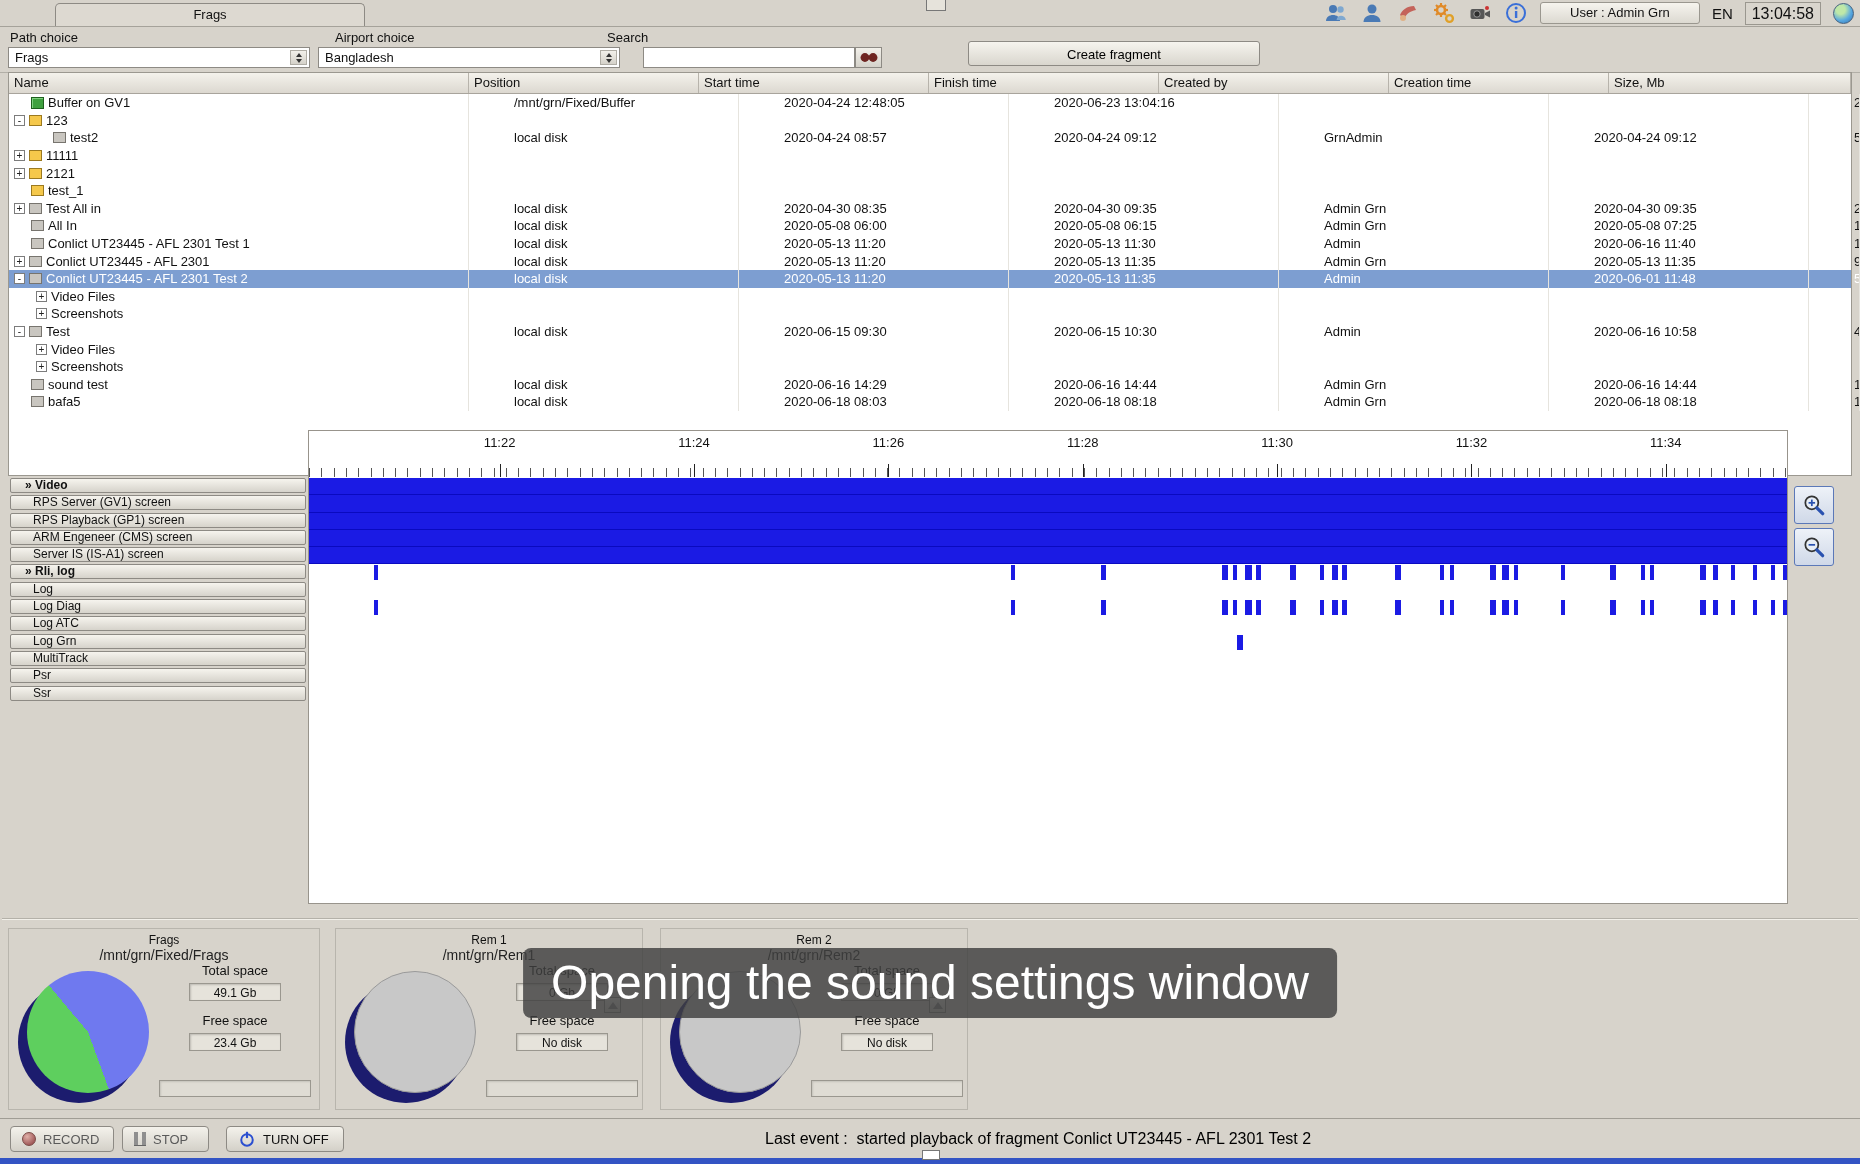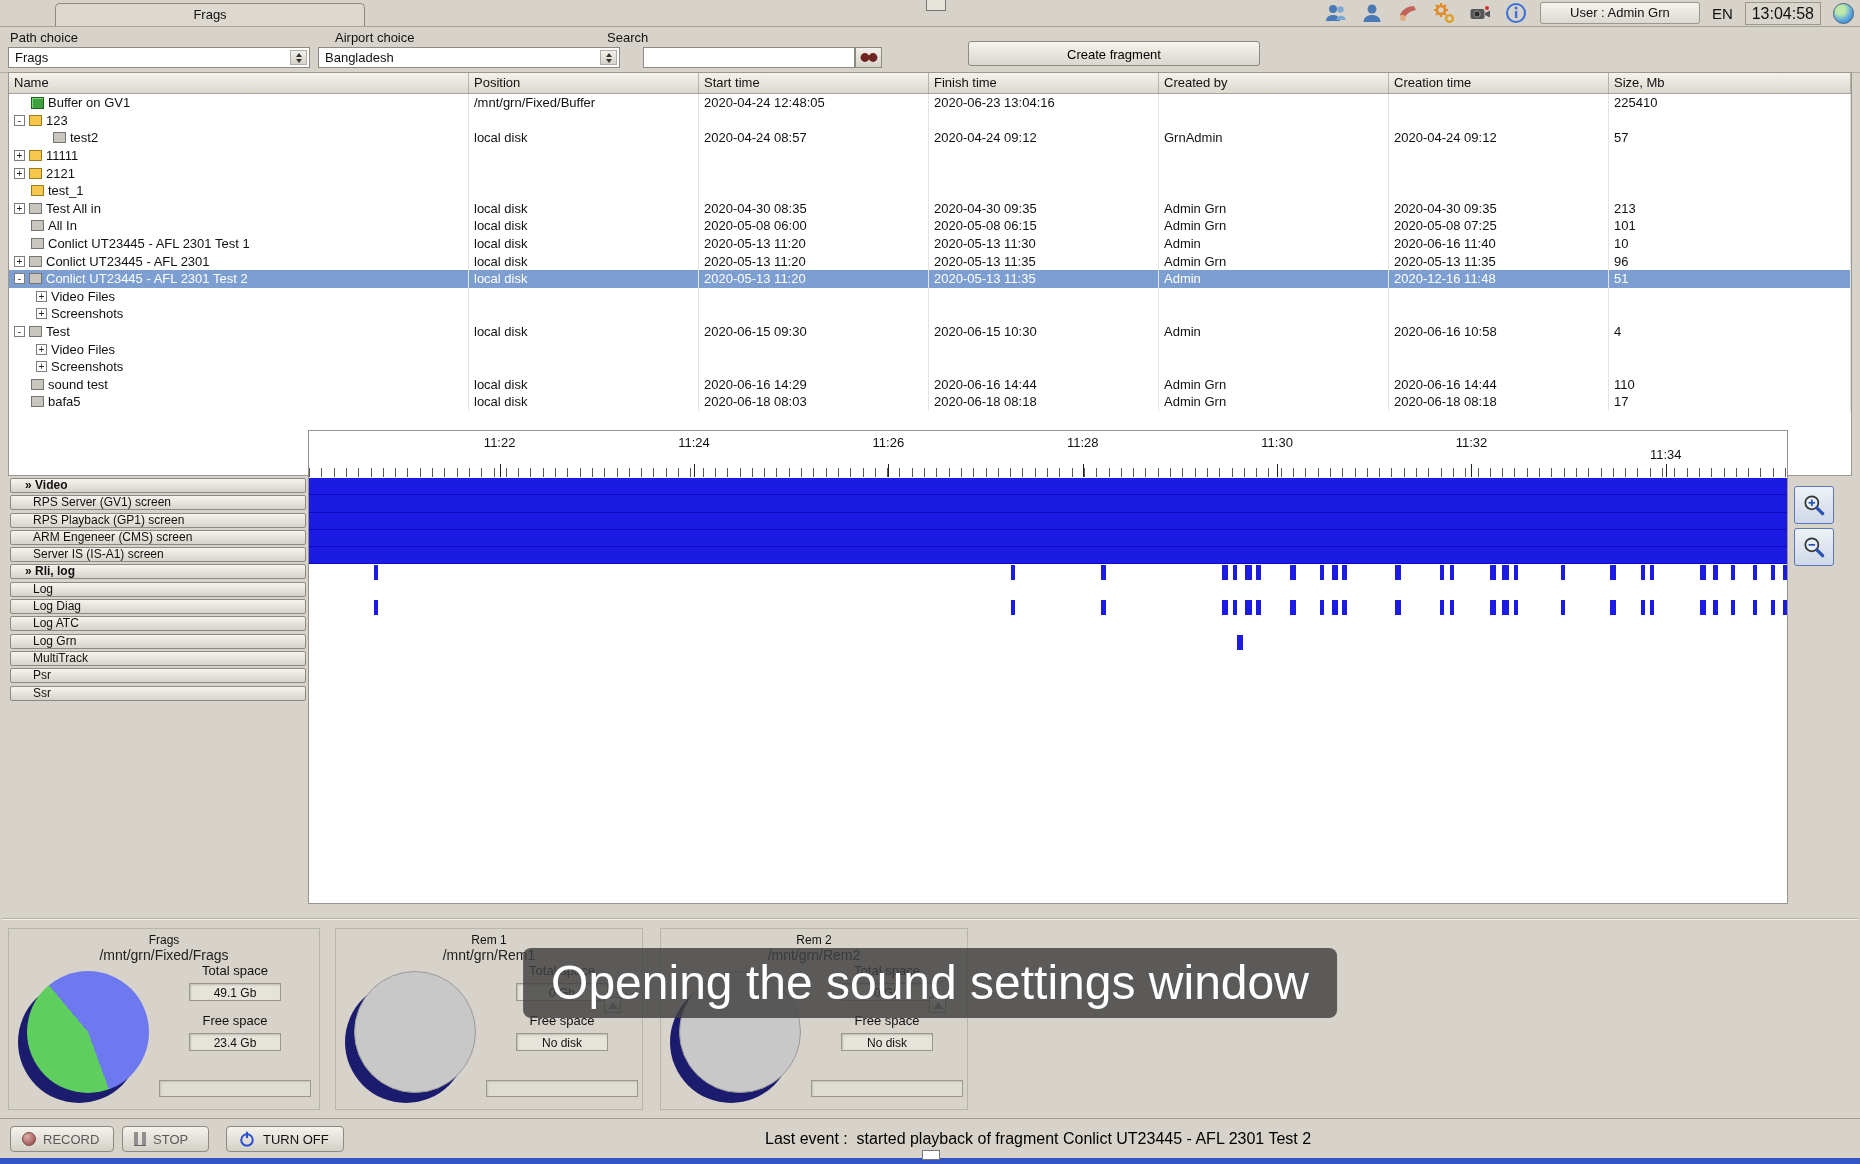--- a/index.html
+++ b/index.html
@@ -27,21 +27,21 @@
   .arr-down{width:0;height:0;border:3px solid transparent;border-top:4px solid #333;}
   .search-input{position:absolute;left:643px;top:21px;width:212px;height:21px;border:1px solid #8d8a84;font-size:13px;padding:0 4px;box-sizing:border-box;background:#fff;}
   .search-btn{position:absolute;left:855px;top:21px;width:27px;height:21px;border:1px solid #8d8a84;background:linear-gradient(#f2f0ea,#d5d2ca);display:flex;align-items:center;justify-content:center;box-sizing:border-box;}
   .create-btn{position:absolute;left:968px;top:15px;width:292px;height:25px;border:1px solid #8d8a84;border-radius:3px;background:linear-gradient(#f6f4ee,#d9d6ce);font-size:13px;text-align:center;line-height:23px;box-sizing:border-box;}
 
   
   .table-wrap{position:absolute;left:8px;top:72px;width:1844px;height:404px;background:#fff;border:1px solid #9b9890;box-sizing:border-box;}
   .grid-cols{display:grid;grid-template-columns:460px 230px 230px 230px 230px 220px 1fr;}
   .thead{height:20px;background:linear-gradient(#f4f2ec,#dcd8d0);border-bottom:1px solid #a8a49c;}
   .th{border-right:1px solid #b7b3ab;padding:2px 5px;font-size:13px;white-space:nowrap;overflow:hidden;}
-  .trow{height:17.6px;font-size:13px;}
+  .trow{height:17.6px;font-size:13px;gap:40px;}
   .trow .tc{padding:0 5px;border-right:1px solid #e6e4de;white-space:nowrap;overflow:hidden;display:flex;align-items:center;height:100%;box-sizing:border-box;}
   .trow.selected{background:#7d9ed1;color:#fff;}
   .name-cell{gap:4px;}
   .indent{display:inline-block;height:1px;flex:none;}
   .expander{flex:0 0 11px;width:11px;height:11px;border:1px solid #7c7c7c;background:#fff;color:#222;font-size:10px;line-height:9px;text-align:center;box-sizing:border-box;}
   .expander-gap{flex:0 0 13px;height:1px;}
   .ticon{flex:0 0 13px;width:13px;height:11px;box-sizing:border-box;}
   .icon-folder{background:#f5c84b;border:1px solid #9c7a20;}
   .icon-frag{background:#c9c6c0;border:1px solid #77746e;}
   .icon-buffer{width:12px;height:12px;background:#3fa03f;border:1px solid #1e601e;box-shadow:inset 1px 1px 0 #7fd07f;}
@@ -320,21 +320,21 @@
         <div class="trow grid-cols selected">
           <div class="tc name-cell">
             <span class="expander">-</span>
             <span class="ticon icon-frag"></span>
             <span class="tname">Conlict UT23445 - AFL 2301 Test 2</span>
           </div>
           <div class="tc">local disk</div>
           <div class="tc">2020-05-13 11:20</div>
           <div class="tc">2020-05-13 11:35</div>
           <div class="tc">Admin</div>
-          <div class="tc">2020-12-16 11:48</div>
+          <div class="tc">2020-06-01 11:48</div>
           <div class="tc">51</div>
         </div>
         <div class="trow grid-cols">
           <div class="tc name-cell">
             <span class="indent" style="width: 18px;"></span>
             <span class="expander">+</span>
             <span class="tname">Video Files</span>
           </div>
           <div class="tc"></div>
           <div class="tc"></div>
@@ -447,21 +447,21 @@
         <span class="rlabel" style="left: 26.05%;">11:24</span>
         <span class="rmajor" style="left: 26.05%;"></span>
         <span class="rlabel" style="left: 39.2%;">11:26</span>
         <span class="rmajor" style="left: 39.2%;"></span>
         <span class="rlabel" style="left: 52.35%;">11:28</span>
         <span class="rmajor" style="left: 52.35%;"></span>
         <span class="rlabel" style="left: 65.5%;">11:30</span>
         <span class="rmajor" style="left: 65.5%;"></span>
         <span class="rlabel" style="left: 78.65%;">11:32</span>
         <span class="rmajor" style="left: 78.65%;"></span>
-        <span class="rlabel" style="left: 91.8%; margin-top: 12px;">11:34</span>
+        <span class="rlabel" style="left: 91.8%;">11:34</span>
         <span class="rmajor" style="left: 91.8%;"></span>
       </div>
     <div class="tracks">
         <div class="trackrow">
           <div class="bar-full"></div>
         </div>
         <div class="trackrow">
           <div class="bar-full"></div>
         </div>
         <div class="trackrow">

